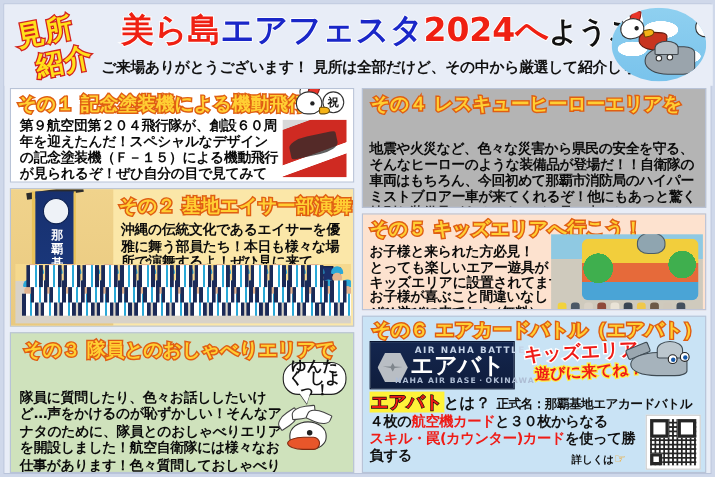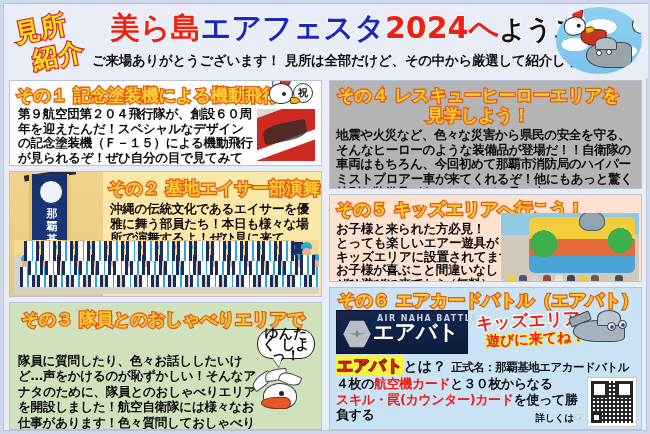--- a/index.html
+++ b/index.html
@@ -358,21 +358,21 @@
   #p6-q-line .n { font-size: 11.5px; font-weight:bold; color:#111; letter-spacing:-0.5px; }
 
   #p6-desc {
     position:absolute; left: 6px; top: 88px; width: 254px;
     font-size: 13px; font-weight:bold; line-height: 15.5px; color:#111;
     letter-spacing:-0.4px;
   }
   #p6-desc .r { color:#ef1b16; }
   #p6-desc .k { color:#111; font-weight:bold; }
   #p6-more {
-    position:absolute; right: 56px; bottom: 4px;
+    position:absolute; right: 72px; bottom: 4px;
     font-size: 9.5px; font-weight:bold; color:#111; white-space:nowrap;
   }
   #p6-more .hand { color:#f2a119; font-size: 12px; }
   #p6-qr {
     position:absolute; right: 4px; bottom: 2px; width: 50px; height: 50px;
     background:#fff; padding:3px; border:1px solid #ccc;
   }
   #p6-qr .qr {
     width: 100%; height: 100%;
     background-image:
@@ -715,21 +715,20 @@
           <div class="eye"></div>
         </div>
       </div>
     </div>
 
     <div class="col">
 
       <div class="panel" id="panel4">
         <div class="p-title">
           <span class="l1">その４ レスキューヒーローエリアを</span>
-          <span class="l2">見学しよう！</span>
         </div>
         <div class="p-body">地震や火災など、色々な災害から県民の安全を守る、そんなヒーローのような装備品が登場だ！！自衛隊の車両はもちろん、今回初めて那覇市消防局のハイパーミストブロアー車が来てくれるぞ！他にもあっと驚く特別な装備品があるかも！ぜひ見に来てね！！</div>
       </div>
 
       <div class="panel" id="panel5">
         <div class="p-title left">その５ キッズエリアへ行こう！</div>
         <div class="p-body" style="white-space:pre-line">お子様と来られた方必見！
 とっても楽しいエアー遊具が
 キッズエリアに設置されてます
 お子様が喜ぶこと間違いなし！
@@ -750,20 +749,21 @@
         </div>
       </div>
 
       <div class="panel" id="panel6">
         <div class="p-title left">その６ エアカードバトル（エアバト）</div>
 
         <div id="p6-logo">
           <div class="l-hex"></div>
           <div class="l-top">AIR NAHA BATTLE</div>
           <div class="l-mid">エアバト</div>
+          <div class="l-bot">NAHA AIR BASE・OKINAWA</div>
         </div>
 
         <div id="p6-kids">
           <div class="k1">キッズエリア</div>
           <div class="k2">遊びに来てね！</div>
         </div>
 
         <div id="p6-plane">
           <div class="w"></div>
           <div class="b"></div>

